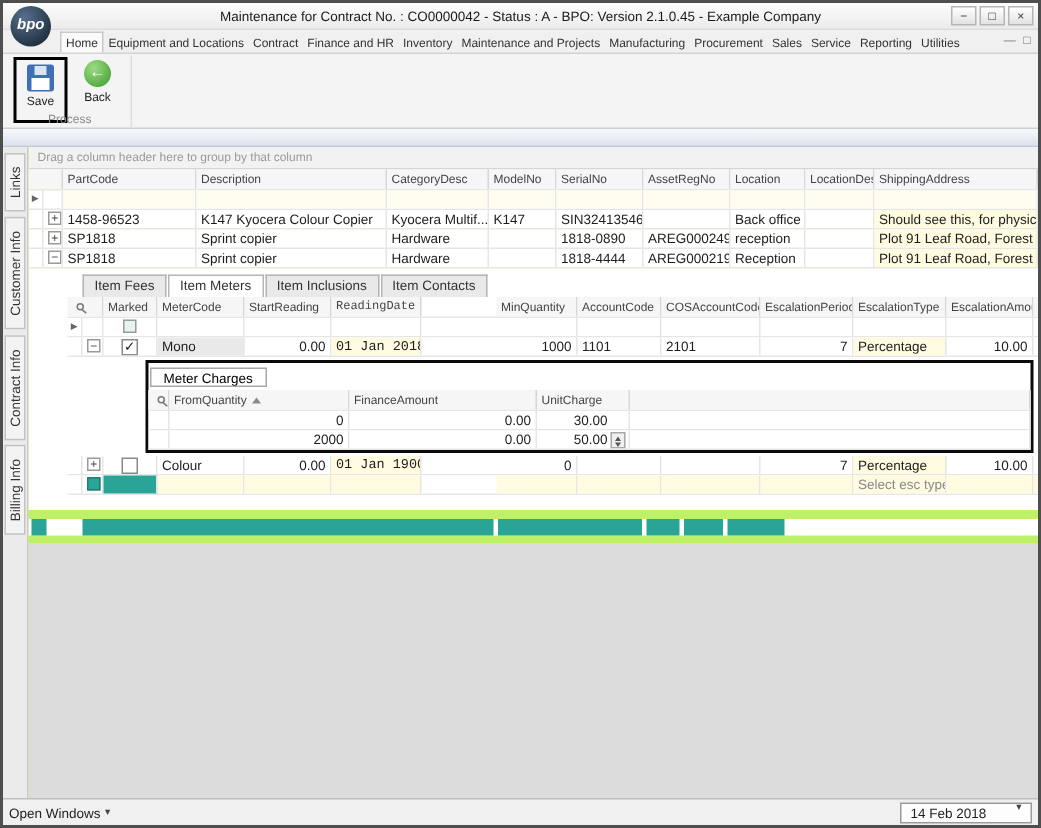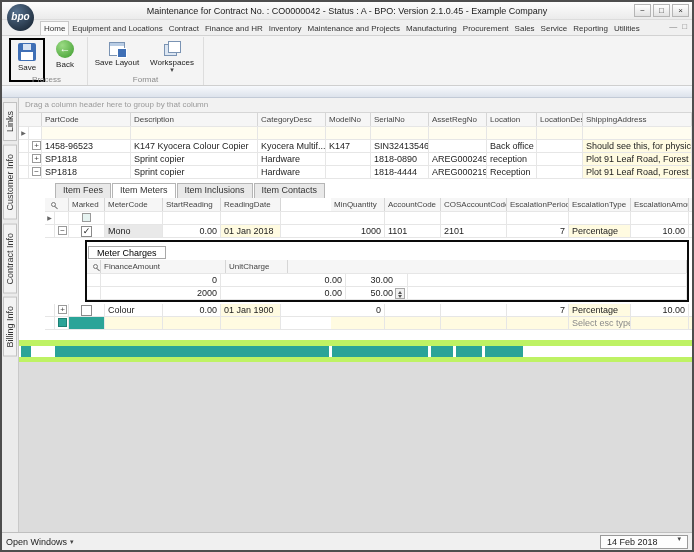--- a/index.html
+++ b/index.html
@@ -105,26 +105,26 @@
 
   
   .detail { background:#fff; padding:4px 0 10px 26px; }
   .dtabs { display:flex; margin:0 0 0 10px; }
   .dtab { font-size:9px; padding:1px 7px 0; border:1px solid #b5b5b5; border-bottom:none; background:#e9e9e9;
           color:#333; margin-right:1px; height:15px; }
   .dtab.active { background:#fff; }
 
   
   .m-hind{flex:0 0 24px;} .m-ind{flex:0 0 10px;} .m-exp{flex:0 0 14px;}
-  .m-c0{flex:0 0 36px;} .m-c1{flex:0 0 58px;} .m-c2{flex:0 0 58px;} .m-c3{flex:0 0 60px;}
+  .m-c0{flex:0 0 36px;} .m-c1{flex:0 0 58px;} .m-c2{flex:0 0 58px;} .m-c3{flex:0 0 60px;font-family:Liberation Mono, monospace;}
   .m-c4{flex:0 0 50px;margin-top:33px;} .m-c5{flex:0 0 54px;} .m-c6{flex:0 0 56px;} .m-c7{flex:0 0 66px;}
   .m-c8{flex:0 0 62px;} .m-c9{flex:0 0 62px;} .m-c10{flex:0 0 58px;} .m-c11{flex:1;}
 
   
-  .hlbox { border:2px solid #0a0a0a; margin:2px 3px 2px 40px; background:#fff; }
+  .hlbox { border:2px solid #0a0a0a; margin:2px 3px 2px 52px; background:#fff; }
   .mc-caption { display:inline-block; border:1px solid #a8a8a8; background:#fff; font-size:9px;
                 padding:0 8px; height:13px; line-height:12px; margin:1px 0 0 1px; }
   .ch-ind{flex:0 0 14px;} .ch-c0{flex:0 0 120px;} .ch-c1{flex:0 0 125px;} .ch-c2{flex:0 0 62px;} .ch-fill{flex:1;}
   .ch-c2.num { padding-right:14px; }
   .ch-c2.spincell { padding-right:2px; }
 
   
   .footer-row { position:relative; height:11px; flex:0 0 11px; background:#fff; margin-top:6px; }
   .seg { position:absolute; top:0; height:11px; background:#2ba498; }
   .s0{left:2px;width:10px;} .s1{left:36px;width:274px;} .s2{left:313px;width:96px;}
@@ -179,32 +179,20 @@
       <div class="rbtn hlsave">
         <span class="icon-save"></span>
         <span class="rlabel">Save</span>
       </div>
       <div class="rbtn">
         <span class="icon-back">←</span>
         <span class="rlabel">Back</span>
       </div>
       <div class="rgroup-caption">Process</div>
     </div>
-    <div class="rgroup">
-      <div class="rbtn wide">
-        <span class="icon-layout"></span>
-        <span class="rlabel">Save Layout</span>
-      </div>
-      <div class="rbtn wide">
-        <span class="icon-workspaces"></span>
-        <span class="rlabel">Workspaces</span>
-        <span class="caret">▾</span>
-      </div>
-      <div class="rgroup-caption">Format</div>
-    </div>
   </div>
 
   <div class="panel-strip"></div>
 
   <div class="bodyrow">
 
     <div class="sidebar">
       <div class="vtab">Links</div>
       <div class="vtab">Customer Info</div>
       <div class="vtab">Contract Info</div>
@@ -358,20 +346,21 @@
           <div class="gcell m-c9 yc">Percentage</div>
           <div class="gcell m-c10 num">10.00</div>
           <div class="gcell m-c11"></div>
         </div>
 
         <div class="hlbox">
           <div class="mc-caption">Meter Charges</div>
           <div>
             <div class="grow ghead">
               <div class="gcell ch-ind"><span class="mag"></span></div>
+              <div class="gcell ch-c0"><span>FromQuantity</span><span class="sort-asc"></span></div>
               <div class="gcell ch-c1">FinanceAmount</div>
               <div class="gcell ch-c2">UnitCharge</div>
               <div class="gcell ch-fill"></div>
             </div>
             <div class="grow">
               <div class="gcell ch-ind"></div>
               <div class="gcell ch-c0 num">0</div>
               <div class="gcell ch-c1 num">0.00</div>
               <div class="gcell ch-c2 num">30.00</div>
               <div class="gcell ch-fill"></div>

